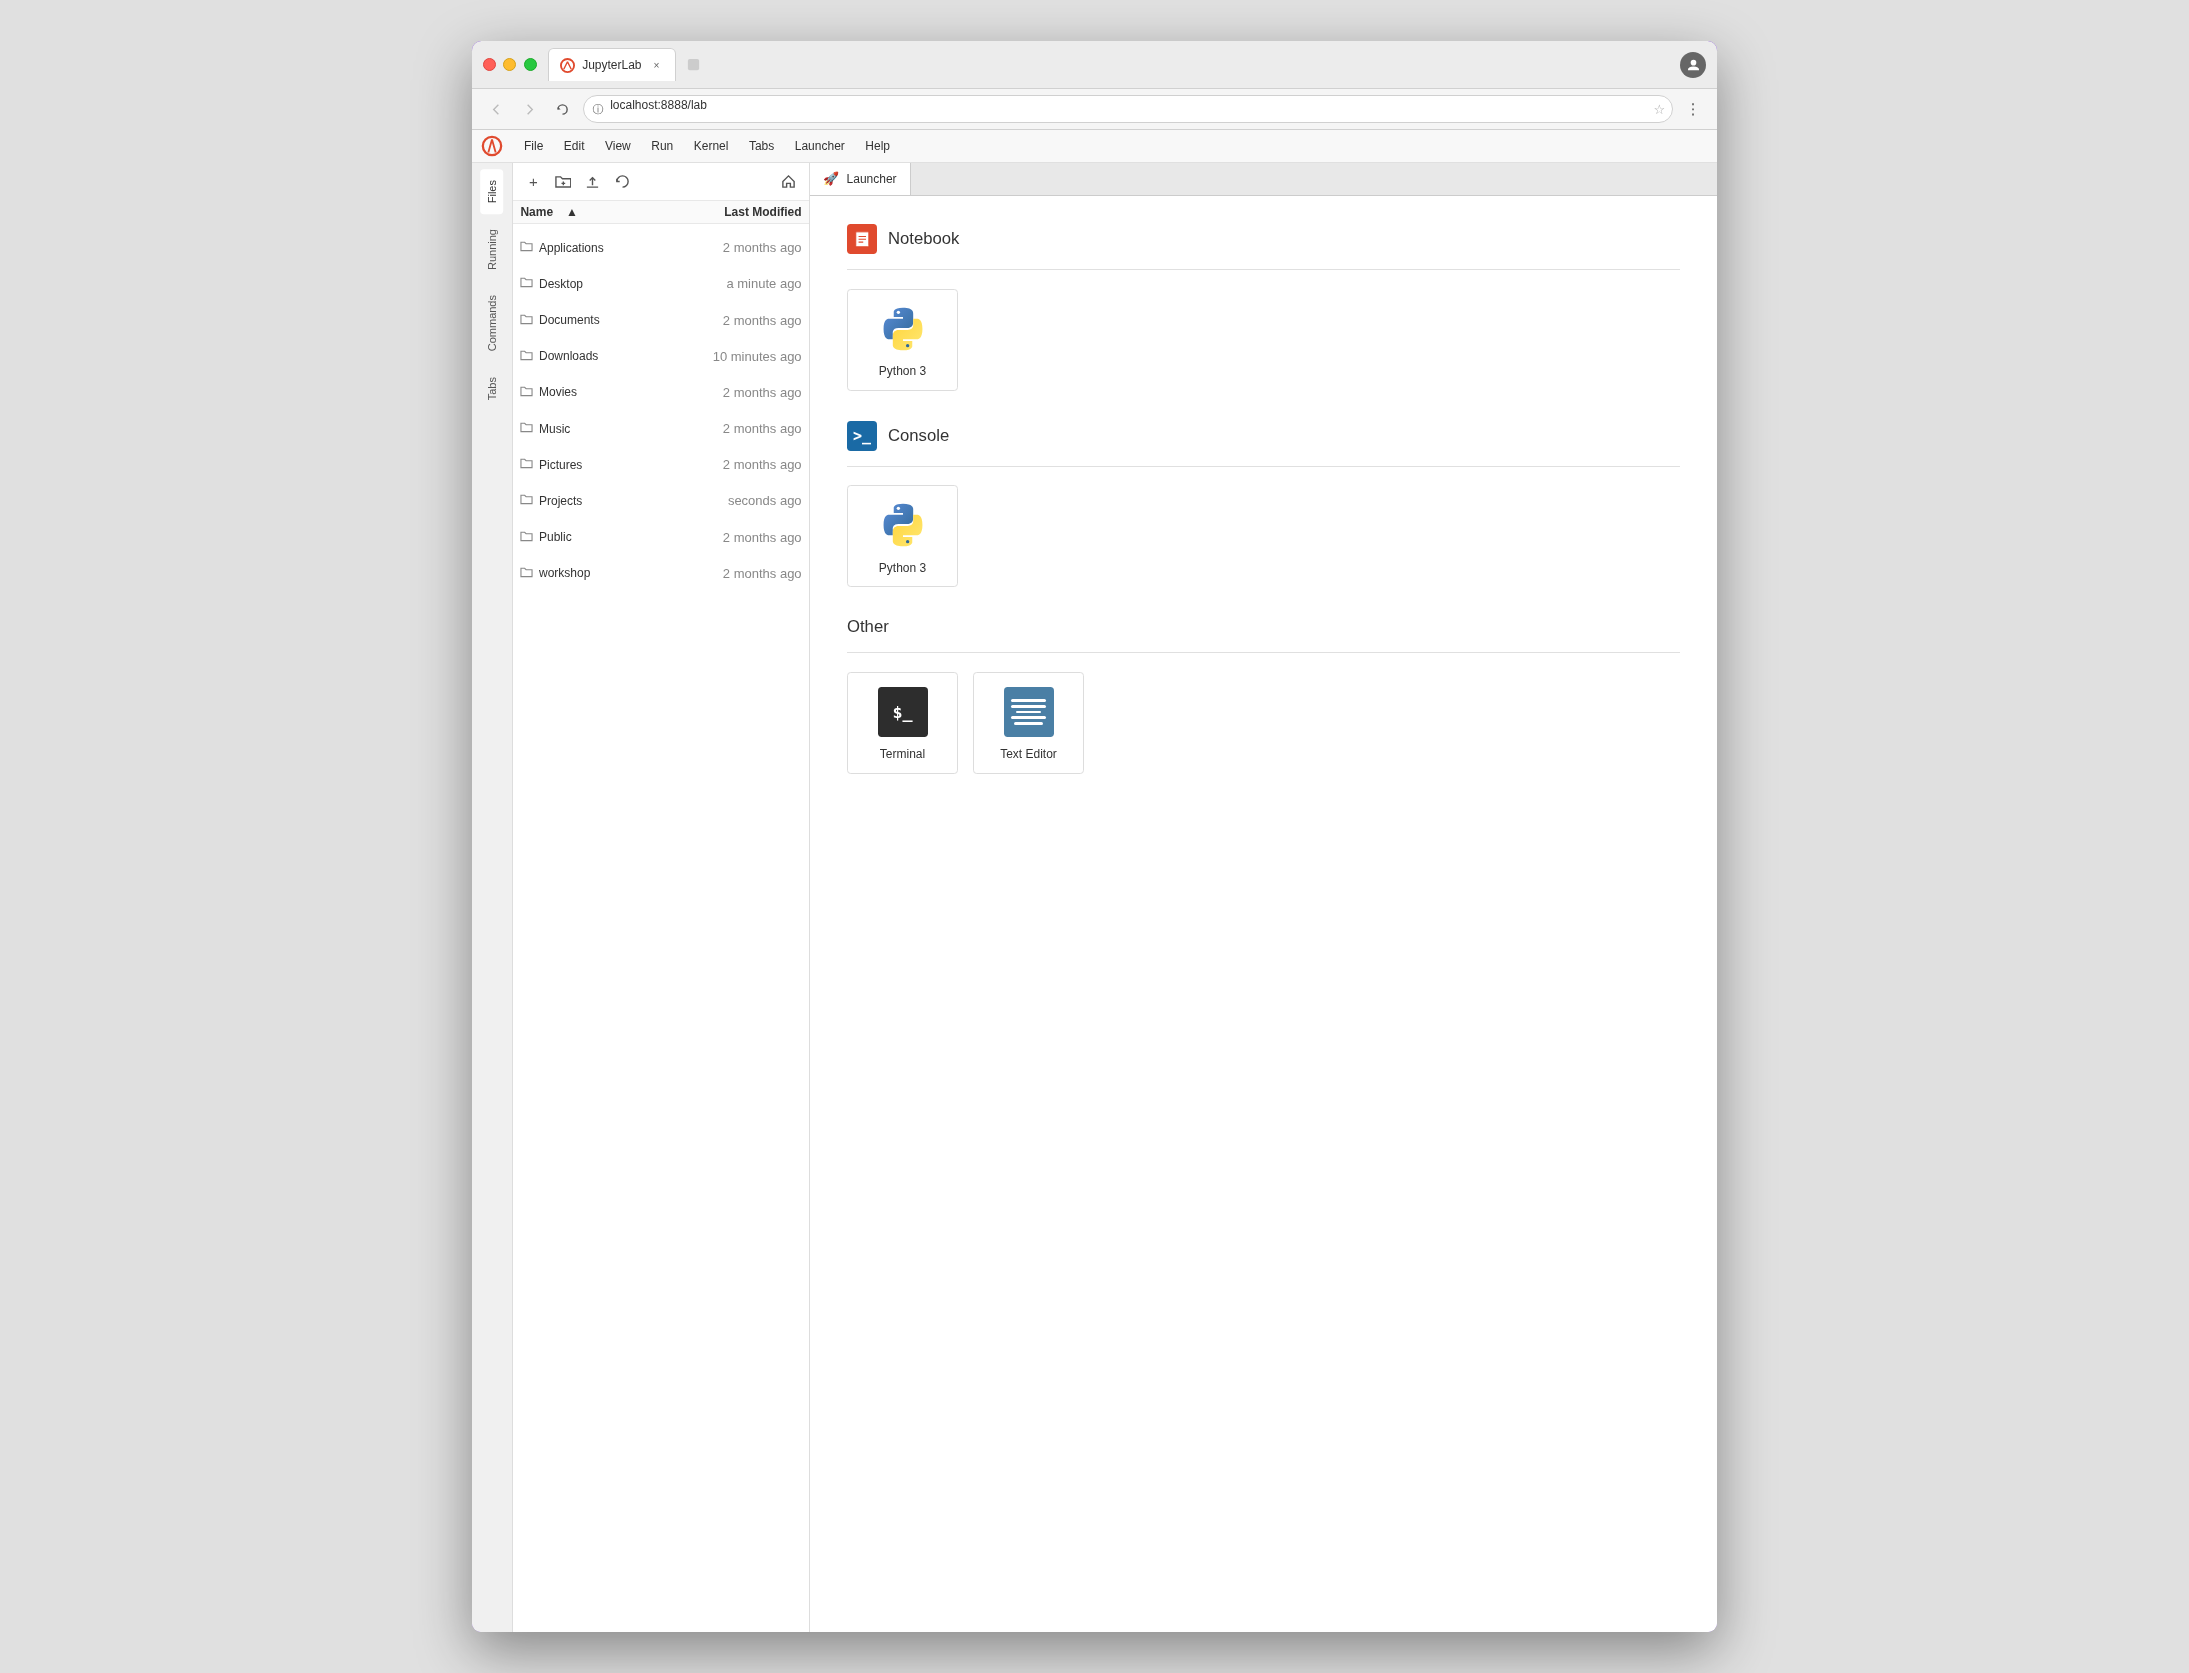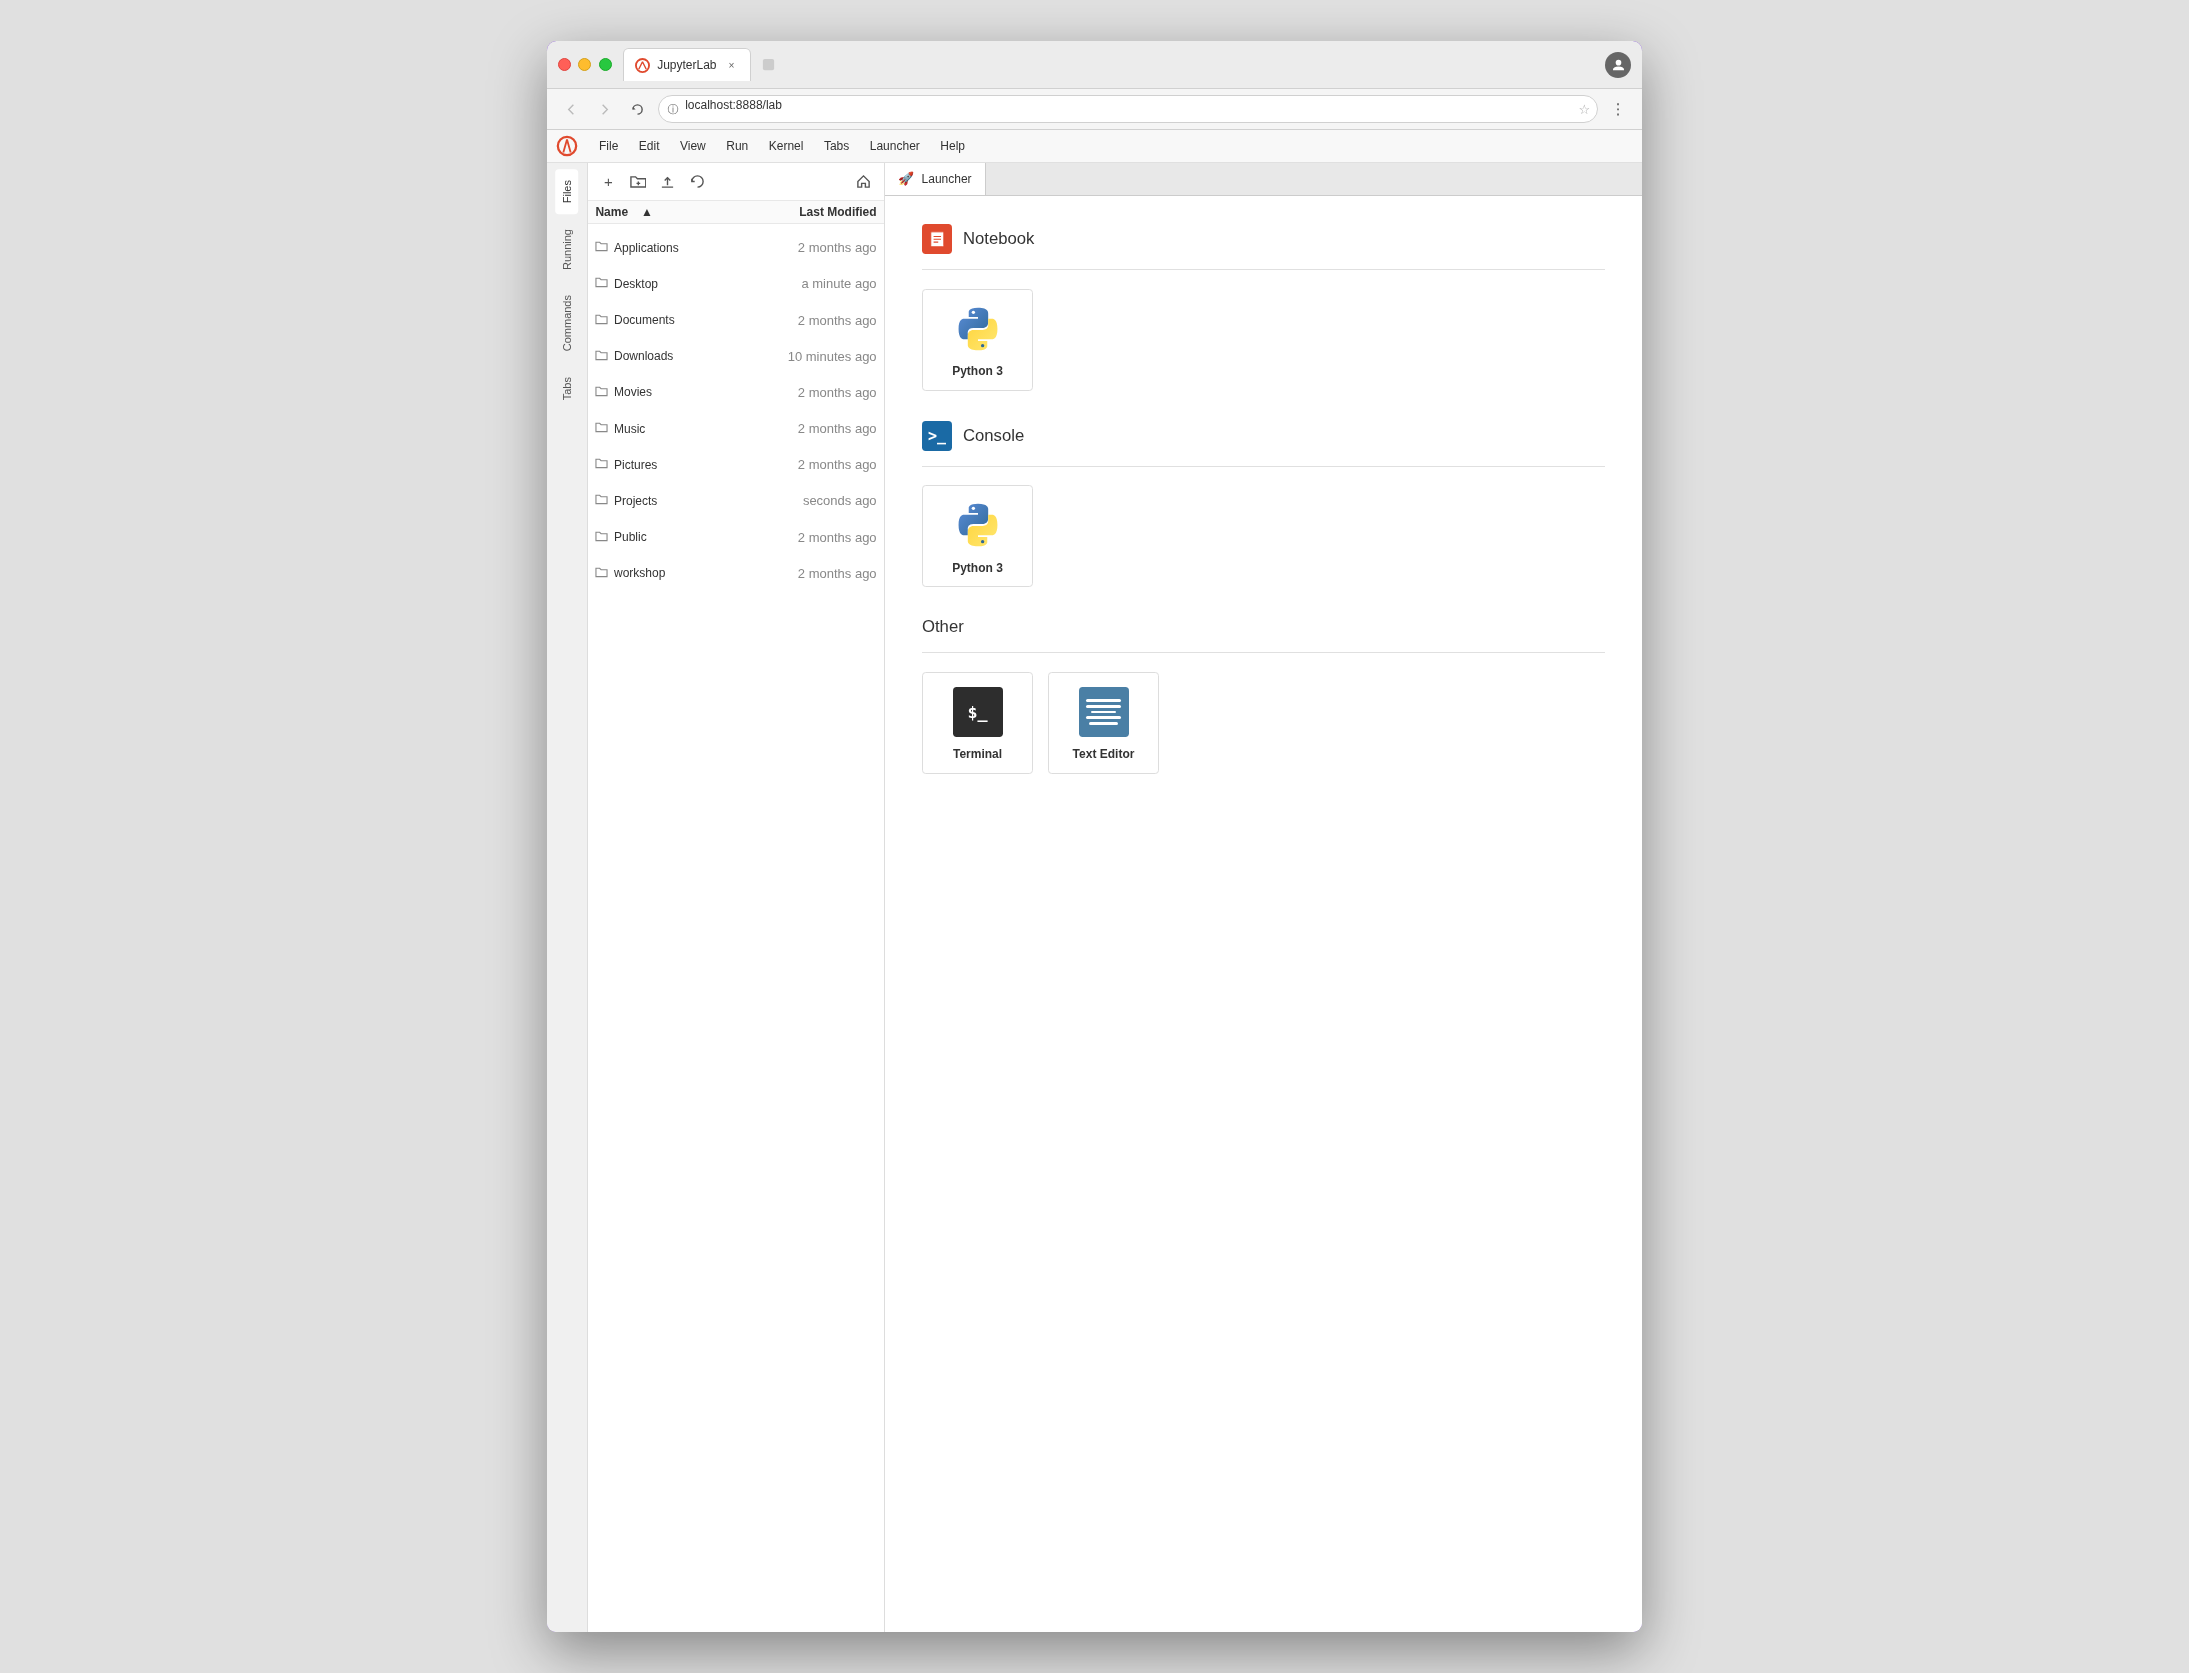--- a/index.html
+++ b/index.html
@@ -6,21 +6,21 @@
     body {
       background: #e0e0e0;
       font-family: -apple-system, BlinkMacSystemFont, 'Segoe UI', sans-serif;
       display: flex;
       justify-content: center;
       align-items: center;
       min-height: 100vh;
       padding: 18.6px;
     }
     .browser-window {
-      width: 1095px;
+      width: 1245px;
       border-radius: 9.3px;
       box-shadow: 0 18.6px 56px rgba(0,0,0,0.4);
       overflow: hidden;
       background: #6d28d9;
     }
     
     .title-bar {
       background: #ececec;
       height: 48px;
       display: flex;
@@ -392,21 +392,20 @@
       width: 56px;
       height: 56px;
       display: flex;
       align-items: center;
       justify-content: center;
     }
     .card-label {
       font-size: 12px;
       color: #333;
       text-align: right;
-      font-weight: bold;
     }
     
     .python-icon {
       width: 50px;
       height: 50px;
     }
     
     .terminal-icon-box {
       width: 50px;
       height: 50px;

